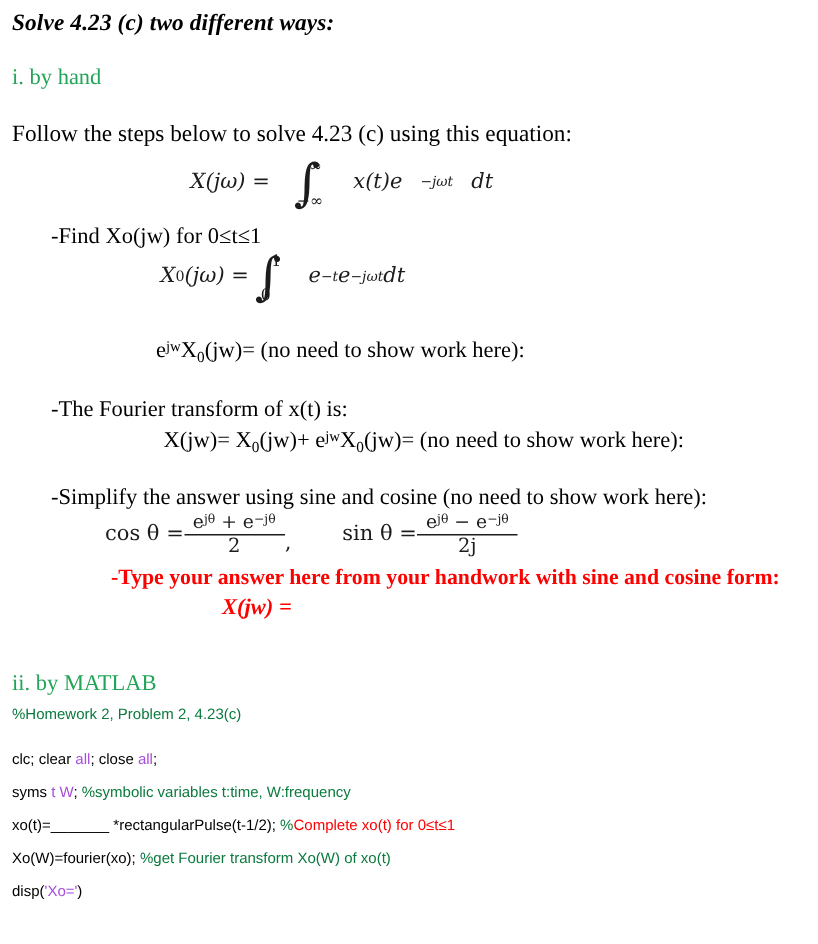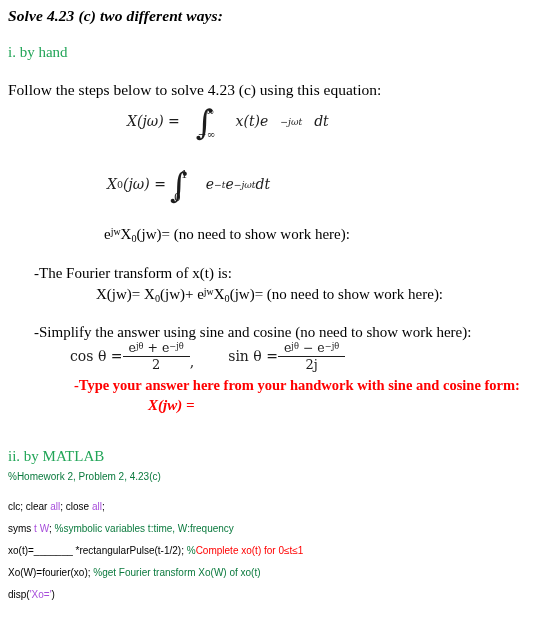--- a/index.html
+++ b/index.html
@@ -151,20 +151,21 @@
 
   <div class="abs math" style="left:127px; top:108px;gap:12px;">
     <span class="it">X(jω) =</span>
     <span class="intg">∫<span class="lim-up">∞</span><span class="lim-dn">−∞</span>
     </span>
     <span class="it" style="margin-left:8px;">x(t)e</span>
     <sup class="it">−jωt</sup>
     <span class="it">dt</span>
   </div>
 
+  <div class="abs step-text" style="left:34px; top:150px;">-Find Xo(jw) for 0≤t≤1</div>
 
   <div class="abs math" style="left:107px; top:171px;">
     <span class="it">X</span>
       <sub>0</sub>
       <span class="it">(jω) =</span>
     <span class="intg">∫<span class="lim-up" style="left:11px;">1</span><span class="lim-dn" style="left:4px;">0</span>
     </span>
     <span class="it" style="margin-left:16px;">e</span>
       <sup class="it">−t</sup>
       <span class="it">e</span>
@@ -172,21 +173,21 @@
       <span class="it">dt</span>
   </div>
 
 
   <div class="abs step-text" style="left:104px; top:226px;">
     <span>e</span><sup>jw</sup><span>X</span><sub>0</sub><span>(jw)= (no need to show work here):</span>
   </div>
 
   <div class="abs step-text" style="left:34px; top:265px;">-The Fourier transform of x(t) is:</div>
 
-  <div class="abs step-text" style="left:96px; top:286px;">
+  <div class="abs step-text" style="left:109px; top:286px;">
     <span>X(jw)= X</span><sub>0</sub><span>(jw)+ e</span><sup>jw</sup><span>X</span><sub>0</sub><span>(jw)= (no need to show work here):</span>
   </div>
 
   <div class="abs step-text" style="left:34px; top:324px;">-Simplify the answer using sine and cosine (no need to show work here):</div>
 
   <div class="abs math" style="left:70px; top:341px;">
     <span>cos θ =</span>
     <span class="frac">
       <span class="num">
         <span>e</span><sup>jθ</sup>

